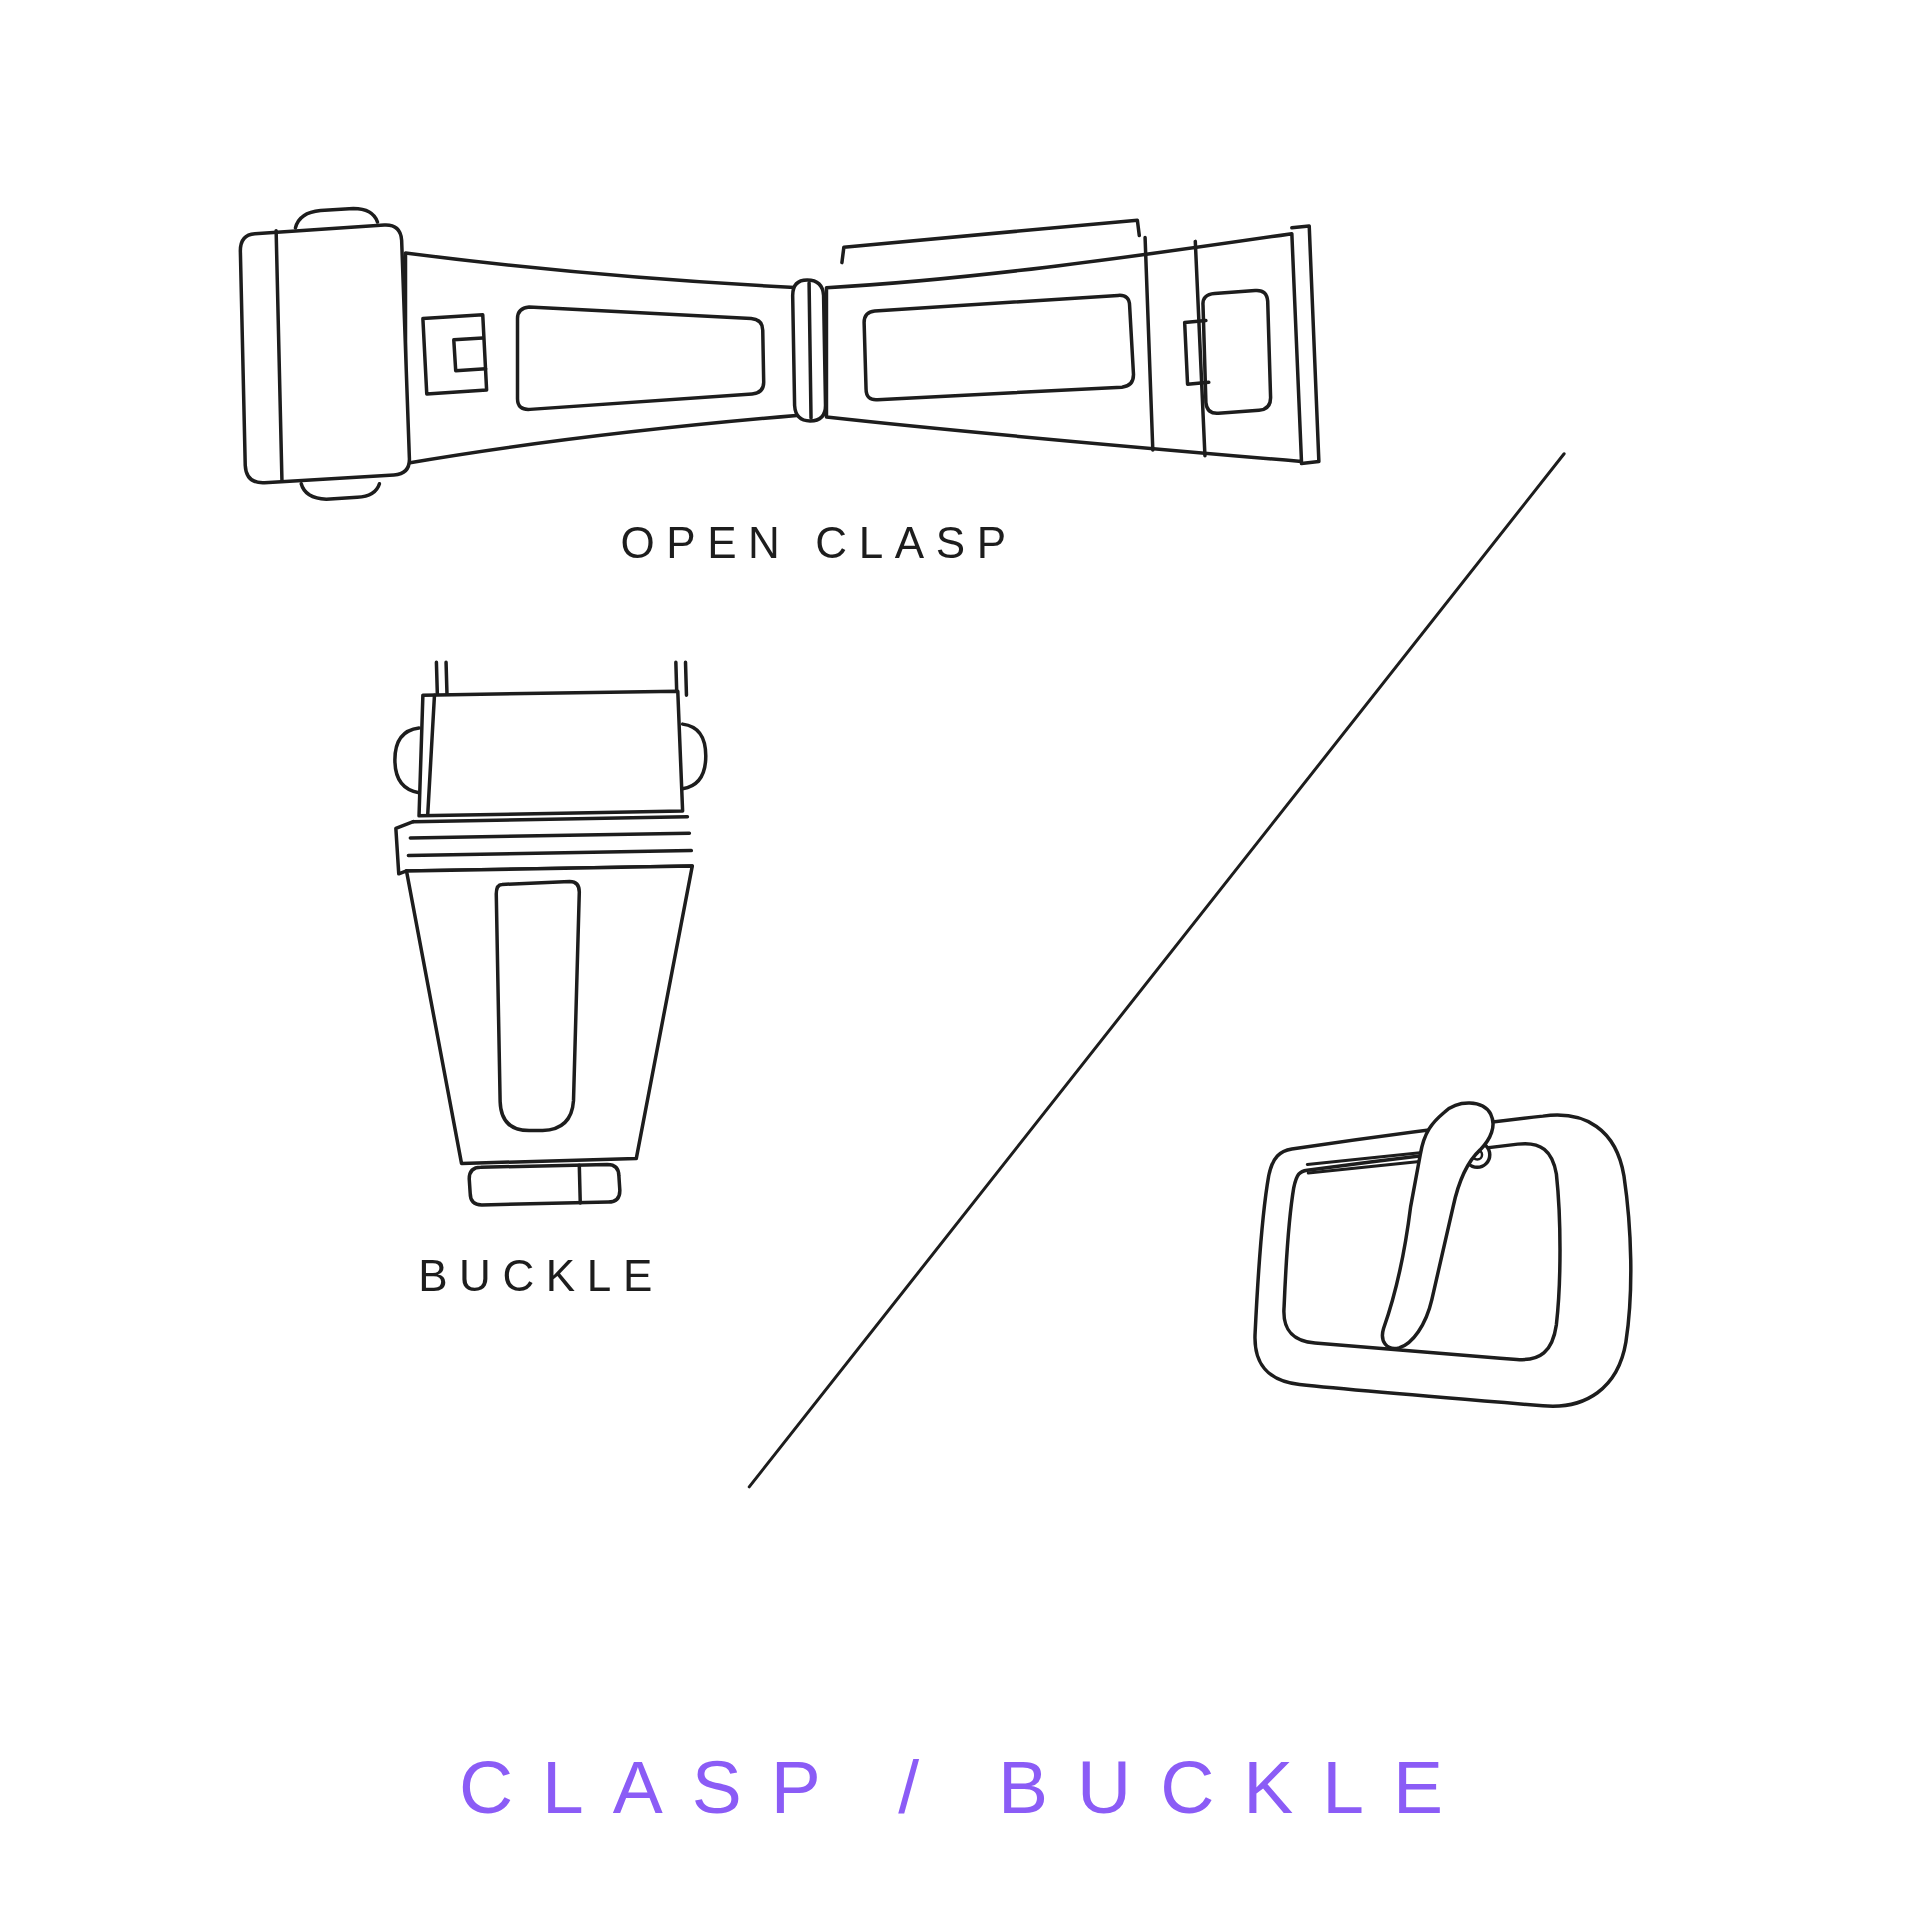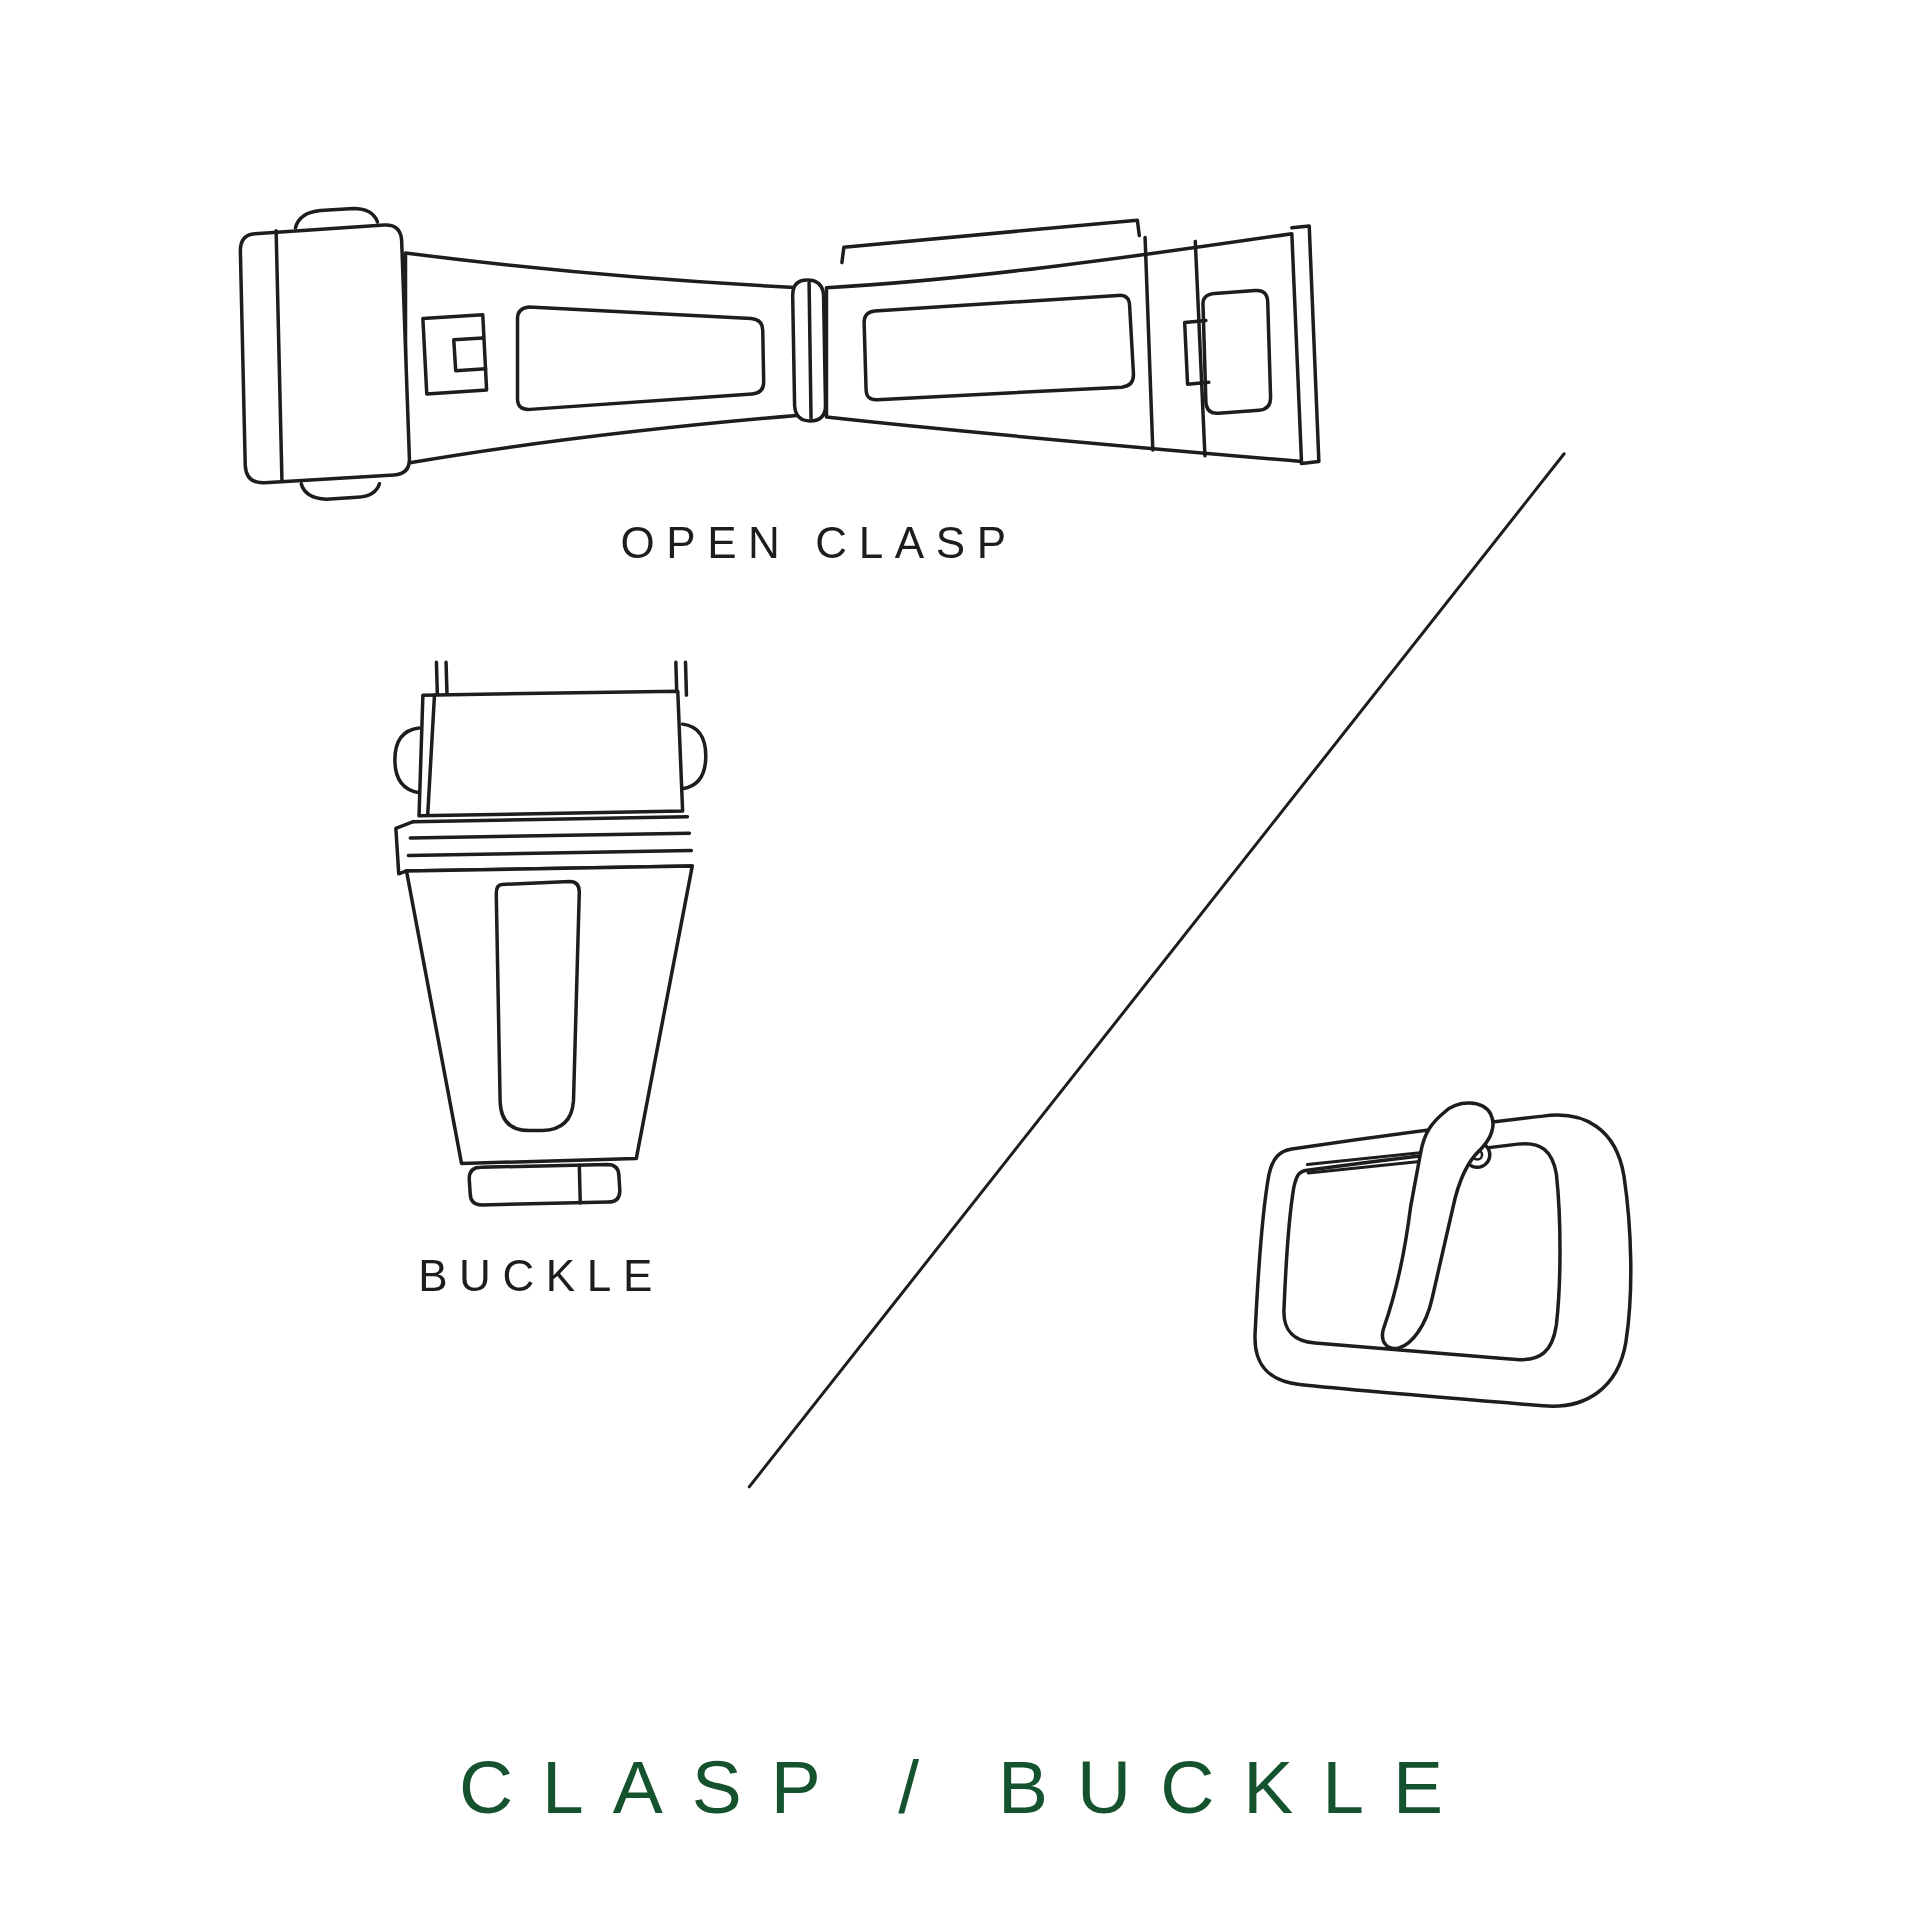--- a/index.html
+++ b/index.html
@@ -25,21 +25,21 @@
   .caption.open{left:819px;top:518px;}
   .caption.closed{left:541px;top:1251px;}
   .title{
     position:absolute;
     left:0;right:0;
     top:1744px;
     text-align:center;
     font-size:75px;
     font-weight:400;
     letter-spacing:29px;
-    color:#14532d;
+    color:#8b5cf6;
     white-space:nowrap;
   }
   path,line,circle,polyline{vector-effect:non-scaling-stroke;}
 </style>
 </head>
 <body>
 
 <div class="canvas">
 
   <svg width="1931" height="1931" viewBox="0 0 2000 2000" fill="none" stroke="#1d1d1d" stroke-width="3.5" stroke-linecap="round" stroke-linejoin="round">

